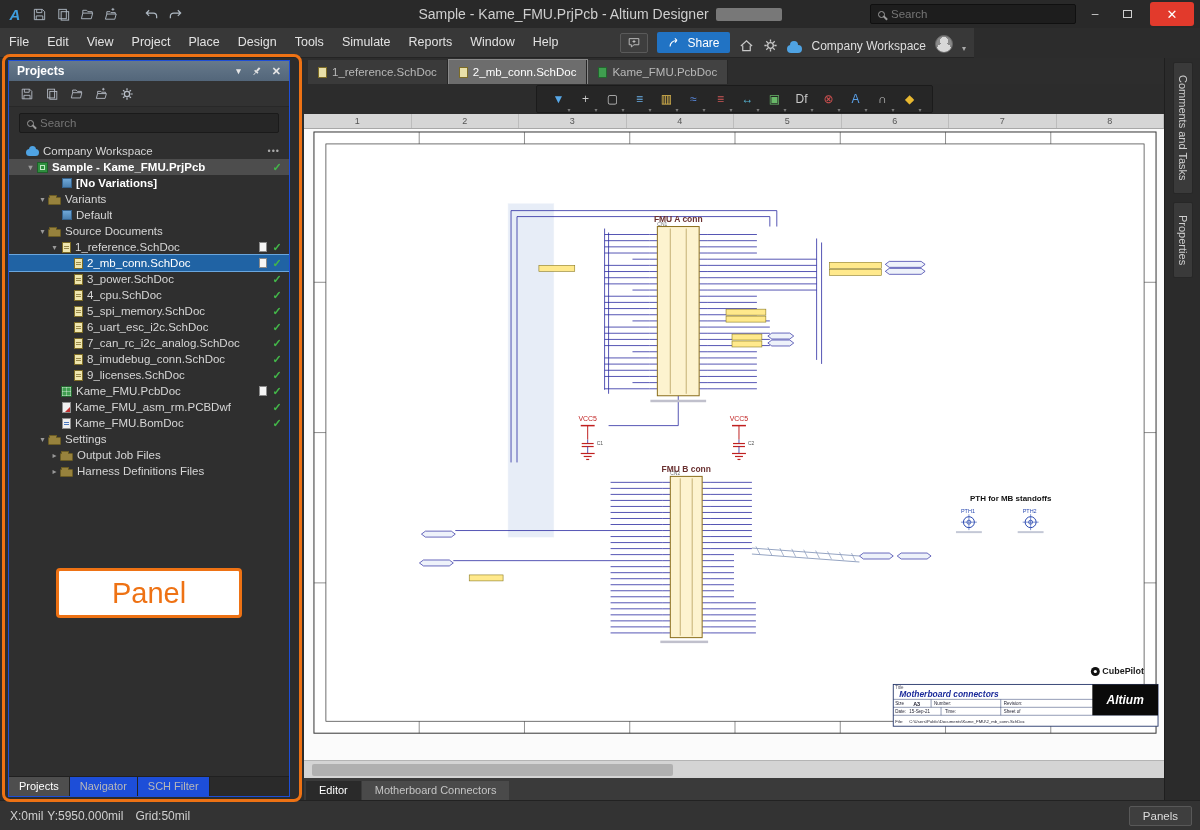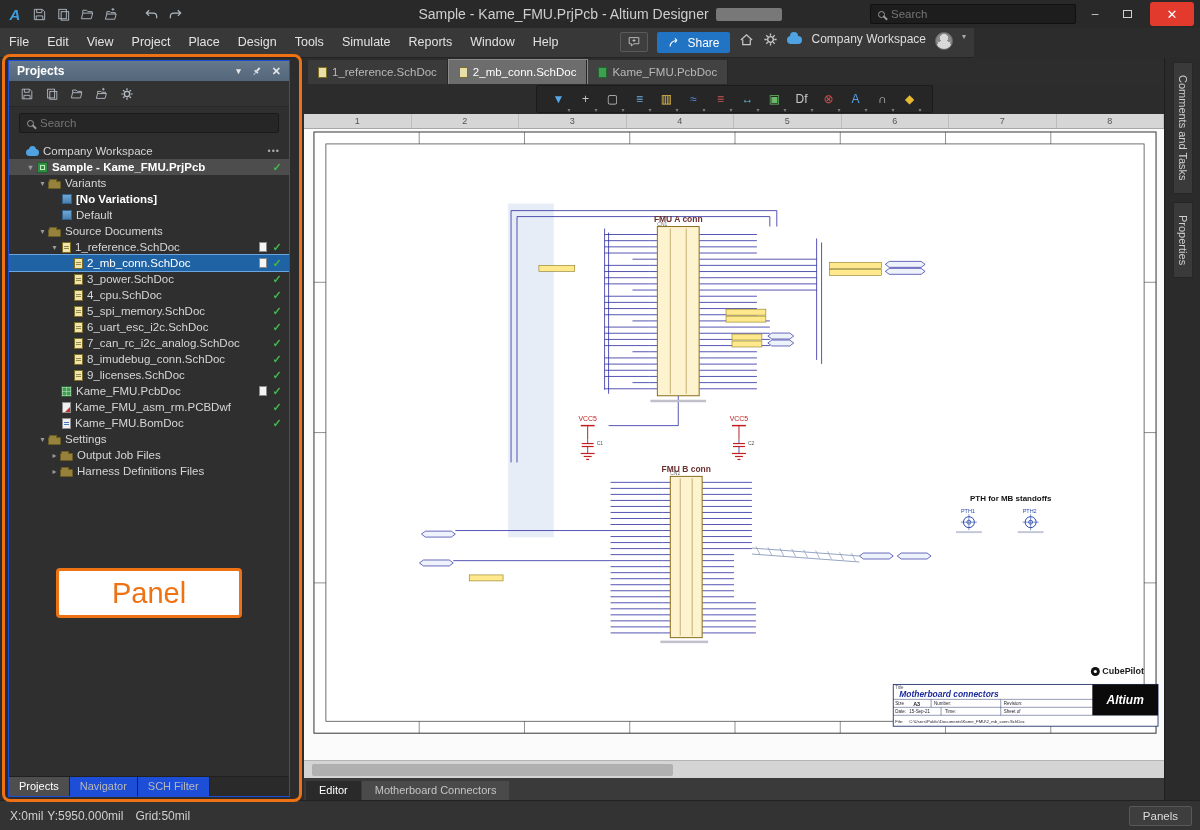--- a/index.html
+++ b/index.html
@@ -27,21 +27,21 @@
     transform:rotate(45deg);right:-4px;bottom:-2px}
   .win-btn{width:26px;height:22px;display:flex;align-items:center;justify-content:center;color:#cfcfcf;font-size:12px}
   .max-box{width:9px;height:8px;border:1px solid #cfcfcf}
   .close-btn{width:44px;height:24px;background:#e23a2c;border-radius:3px;display:flex;align-items:center;
     justify-content:center;color:#fff;font-size:13px;margin-left:4px}
 
   
   .menubar{position:absolute;left:0;top:28px;width:974px;height:30px;background:#383838;
     border-bottom:1px solid #242424;display:flex;align-items:center;z-index:5}
   .menu-item{padding:0 9px;line-height:29px;font-size:12.5px;color:#e2e2e2}
-  .mb-right{margin-left:auto;display:flex;align-items:flex-start;gap:9px;padding-right:8px}
+  .mb-right{margin-left:auto;display:flex;align-items:flex-end;gap:9px;padding-right:8px}
   .comment-btn{width:28px;height:20px;background:#3e3e3e;border:1px solid #5a5a5a;border-radius:2px;
     display:flex;align-items:center;justify-content:center;color:#c8c8c8}
   .share-btn{display:flex;align-items:center;gap:6px;background:#2173c4;color:#fff;font-size:12px;
     height:21px;padding:0 11px;border-radius:2px}
   .mb-ico{color:#c8c8c8;display:flex;align-items:center}
   .cloudic{width:15px;height:8px;background:#4fa3e3;border-radius:5px;position:relative;margin-top:4px}
   .cloudic::before{content:"";position:absolute;left:3px;top:-4px;width:8px;height:8px;background:#4fa3e3;border-radius:50%}
   .ws-label{color:#dedede;font-size:12px}
   .avatar{width:18px;height:18px;border-radius:50%;background:radial-gradient(circle at 50% 32%,#d8d8d8 0 4px,transparent 4px),
     radial-gradient(circle at 50% 95%,#d8d8d8 0 8px,transparent 8px),#8a8a8a;border:1px solid #666}
@@ -768,32 +768,32 @@
 
       <div class="trow lvl1 arw-d ic-prj row-cur bold has-check">
         <span class="arw"></span>
         <span class="tico"></span>
         <span class="tlabel">Sample - Kame_FMU.PrjPcb</span>
         <span class="fill"></span>
 
         <span class="chk">✓</span>
       </div>
 
+      <div class="trow lvl3 ic-variant bold">
+        <span class="arw"></span>
+        <span class="tico"></span>
+        <span class="tlabel">[No Variations]</span>
+        <span class="fill"></span>
+
+      </div>
+
       <div class="trow lvl2 arw-d ic-folder">
         <span class="arw"></span>
         <span class="tico"></span>
         <span class="tlabel">Variants</span>
-        <span class="fill"></span>
-
-      </div>
-
-      <div class="trow lvl3 ic-variant bold">
-        <span class="arw"></span>
-        <span class="tico"></span>
-        <span class="tlabel">[No Variations]</span>
         <span class="fill"></span>
 
       </div>
 
       <div class="trow lvl3 ic-variant">
         <span class="arw"></span>
         <span class="tico"></span>
         <span class="tlabel">Default</span>
         <span class="fill"></span>
 

